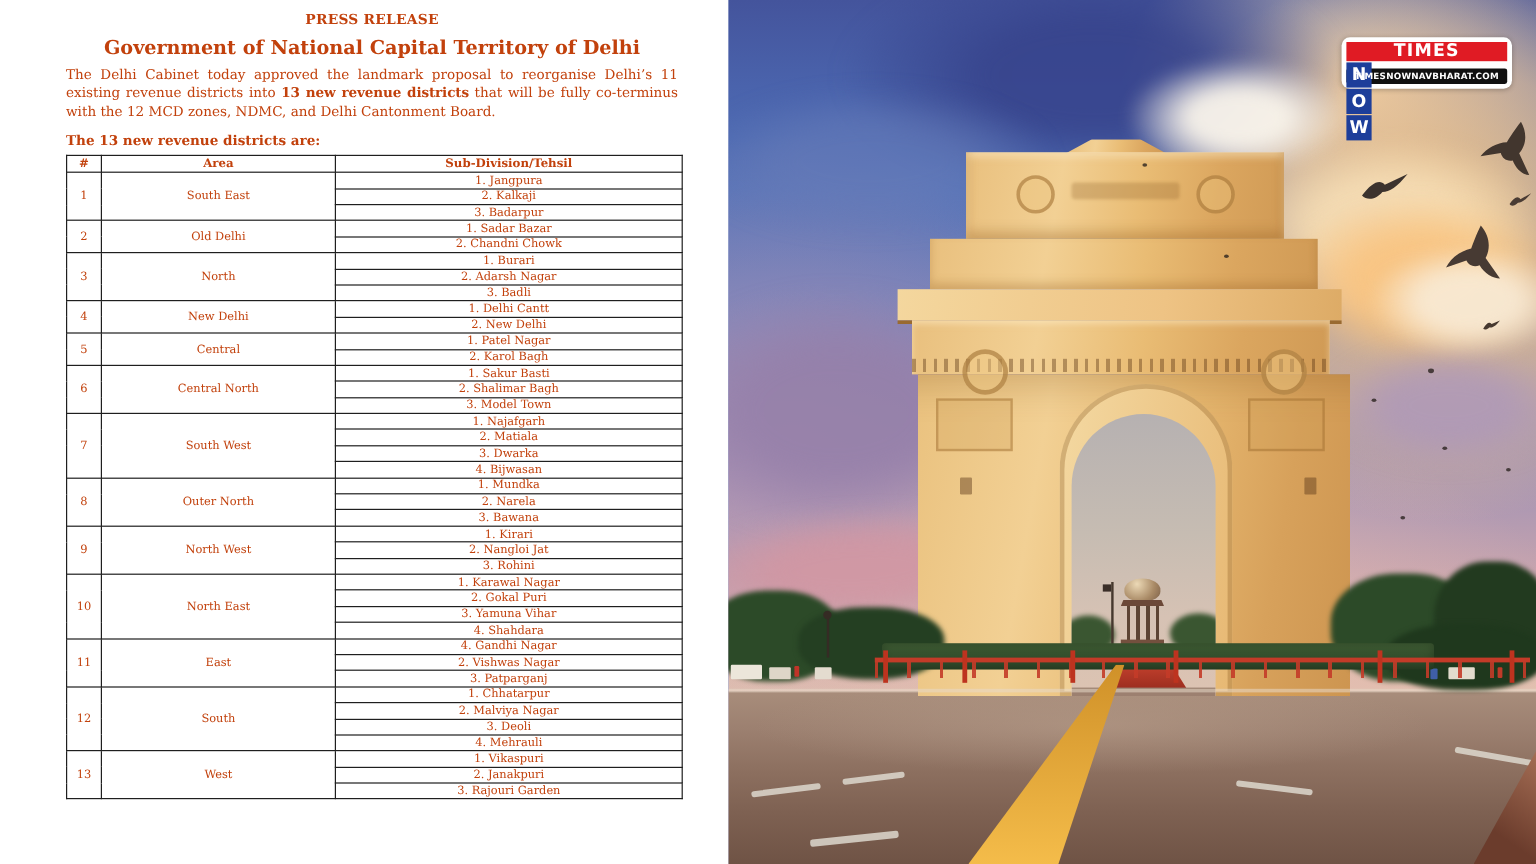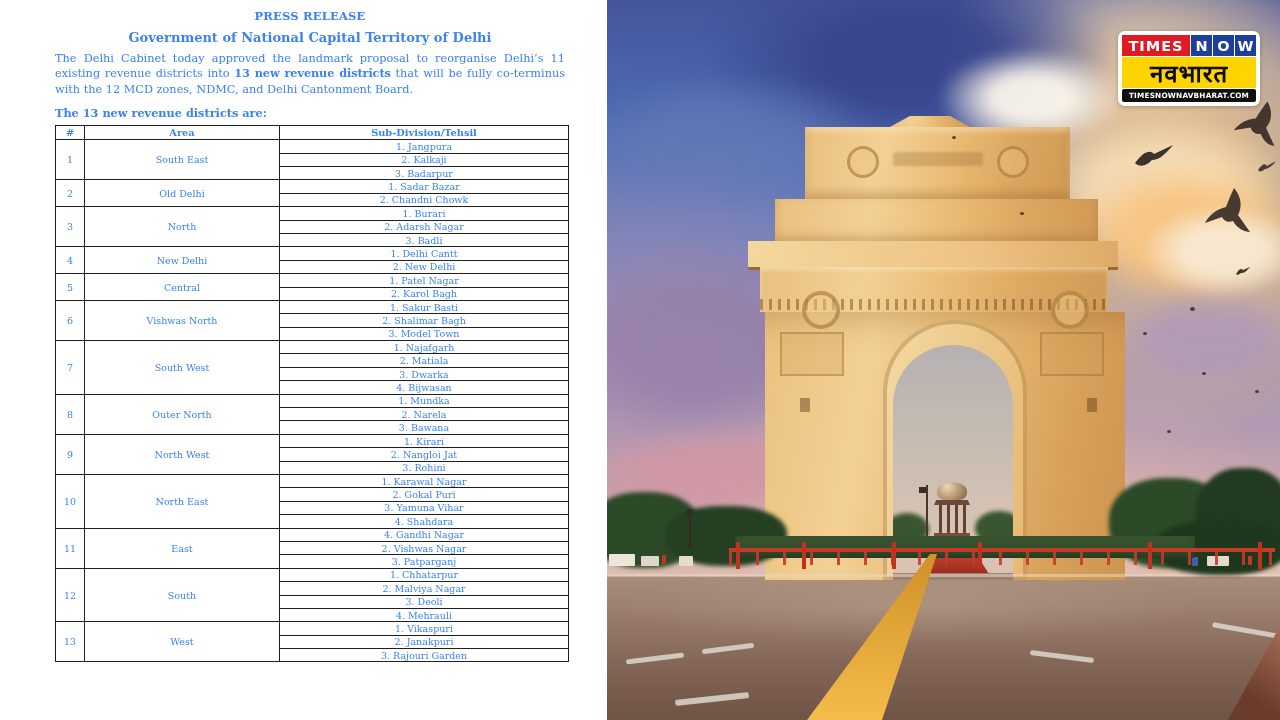--- a/index.html
+++ b/index.html
@@ -1,23 +1,23 @@
 <!DOCTYPE html>
 <html><head>
 <meta charset="utf-8">
 <style>
   html,body{margin:0;padding:0;background:#fff;}
   body{width:1280px;height:720px;overflow:hidden;font-family:"DejaVu Serif",serif;display:flex;}
 
   
   .doc{width:607px;height:720px;background:#ffffff;box-sizing:border-box;
-       padding:9px 42px 0 55px;color:#3b82f6;position:relative;flex:none;}
+       padding:9px 42px 0 55px;color:#c2410c;position:relative;flex:none;}
   .c{text-align:center;}
   .press-title{font-size:11.5px;font-weight:bold;letter-spacing:.2px;}
-  .gov-line{font-size:13px;font-weight:bold;margin-top:7px;}
+  .gov-line{font-size:16px;font-weight:bold;margin-top:7px;}
   .dept-line{font-size:11.5px;font-weight:bold;margin-top:3px;}
   .date-line{font-size:11.5px;font-weight:bold;margin-top:3px;}
   .headline{font-size:10.8px;font-weight:bold;margin-top:10px;white-space:nowrap;letter-spacing:-.35px;}
   .body-par{font-size:11.3px;line-height:15.4px;text-align:justify;margin-top:6px;}
   .body-par b{letter-spacing:-.1px;}
   .tbl-intro{font-size:11.3px;font-weight:bold;margin-top:9px;}
   table.districts{border-collapse:collapse;margin-top:5px;width:510px;table-layout:fixed;}
   table.districts td,table.districts th{border:1px solid #1f1f1f;font-size:9.5px;line-height:11px;
        height:12.4px;padding:0;text-align:center;vertical-align:middle;font-family:"DejaVu Serif",serif;}
   table.districts th{font-size:9.8px;height:13px;font-weight:bold;}
@@ -120,21 +120,21 @@
   .corner{right:0;bottom:0;width:52px;height:94px;z-index:6;
      background:linear-gradient(215deg,#a56e55,#6b3c2c 70%);clip-path:polygon(100% 0,100% 100%,0 100%);}
 
   .bird{z-index:7;} .speck{background:rgba(40,32,28,.78);border-radius:50%;z-index:7;}
 
   
   .logo{left:511px;top:31px;width:142px;z-index:10;background:#fff;border-radius:7px;
      padding:4px;box-sizing:border-box;box-shadow:0 1px 4px rgba(0,0,0,.25);
      font-family:"DejaVu Sans",sans-serif;position:absolute;}
   .logo *{position:static;}
-  .logo-row1{display:flex;gap:1px;height:21px;}
+  .logo-row1{display:flex;gap:1px;height:21px;flex-direction:column;}
   .logo-times{background:#e01b24;color:#fff;flex:1;font-weight:bold;font-size:14.5px;
      display:flex;align-items:center;justify-content:center;letter-spacing:1px;}
   .logo-sq{background:#1d3e9a;color:#fff;width:21px;height:21px;font-weight:bold;font-size:14.5px;
      display:flex;align-items:center;justify-content:center;flex:none;}
   .logo-hindi{background:#ffd400;height:31px;margin-top:1px;color:#0d0d0d;font-weight:bold;
      font-size:24px;display:flex;align-items:center;justify-content:center;letter-spacing:1px;}
   .logo-url{background:#101010;border-radius:2px;height:13px;margin-top:1px;color:#fff;
      font-weight:bold;font-size:7.3px;display:flex;align-items:center;justify-content:center;letter-spacing:.2px;}
 </style>
 </head>
@@ -195,21 +195,21 @@
         <tr>
           <td rowspan="2">5</td>
           <td rowspan="2">Central</td>
           <td>1. Patel Nagar</td>
         </tr>
         <tr>
           <td>2. Karol Bagh</td>
         </tr>
         <tr>
           <td rowspan="3">6</td>
-          <td rowspan="3">Vishwas North</td>
+          <td rowspan="3">Central North</td>
           <td>1. Sakur Basti</td>
         </tr>
         <tr>
           <td>2. Shalimar Bagh</td>
         </tr>
         <tr>
           <td>3. Model Town</td>
         </tr>
         <tr>
           <td rowspan="4">7</td>
@@ -401,16 +401,15 @@
   <div class="speck" style="left:345px;top:136px;width:4px;height:3px;"></div>
   <div class="speck" style="left:413px;top:212px;width:4px;height:3px;"></div>
 
   <div class="logo">
     <div class="logo-row1">
       <div class="logo-times">TIMES</div>
     <div class="logo-sq">N</div>
         <div class="logo-sq">O</div>
         <div class="logo-sq">W</div>
       </div>
-    <div class="logo-hindi">नवभारत</div>
     <div class="logo-url">TIMESNOWNAVBHARAT.COM</div>
   </div>
 </div>
 
 </body></html>

